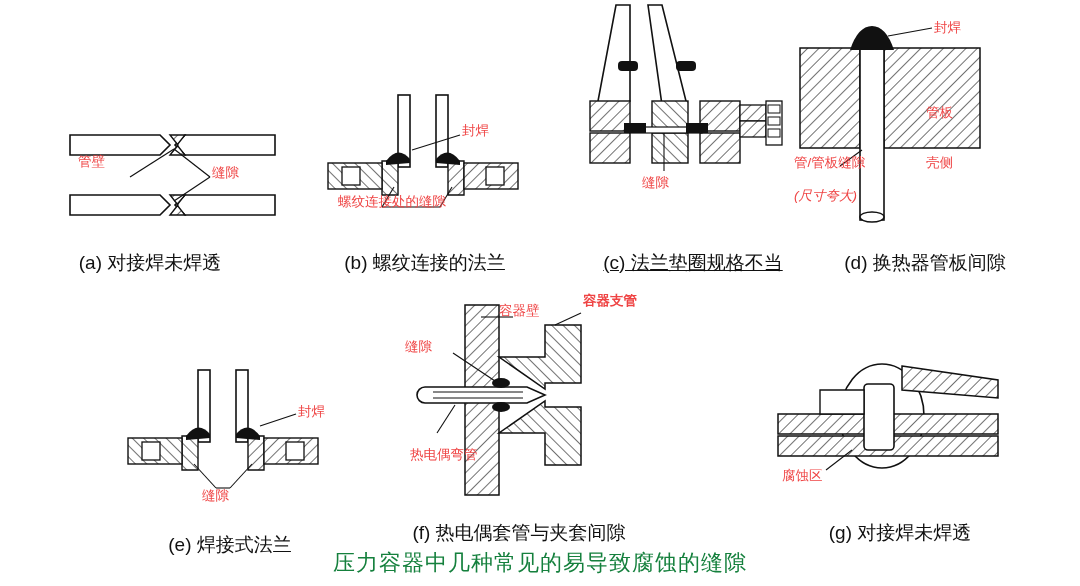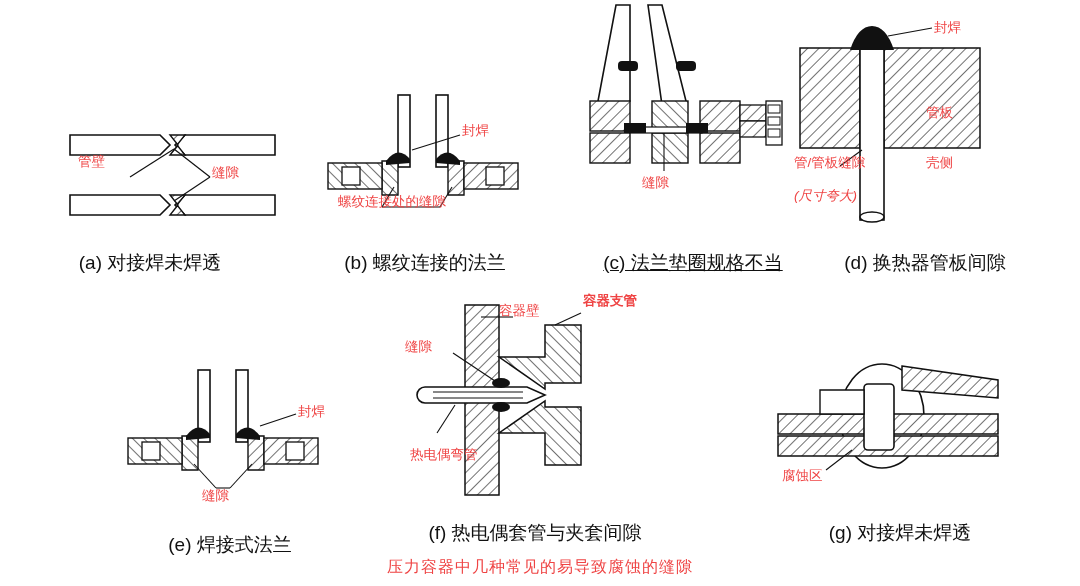--- a/index.html
+++ b/index.html
@@ -24,22 +24,22 @@
     font-size:13.5px;
     color:#ef4444;
     white-space:nowrap;
     line-height:1.25;
   }
   .title{
     position:absolute;
     left:0;right:0;
     bottom:8px;
     text-align:center;
-    font-size:16px;
-    color:#ef4444;
+    font-size:22px;
+    color:#15803d;
     letter-spacing:1px;
   }
   svg{display:block;overflow:visible;}
   .hatch-defs{position:absolute;width:0;height:0;}
 </style>
 </head>
 <body>
 
 <svg class="hatch-defs" aria-hidden="true">
   <defs>
@@ -214,21 +214,21 @@
       <line x1="86" y1="12" x2="118" y2="12"></line>
       <line x1="160" y1="20" x2="186" y2="8"></line>
       <line x1="60" y1="100" x2="42" y2="128"></line>
     </g>
   </svg>
   <div class="lbl" style="left:10px;top:34px;">缝隙</div>
   <div class="lbl" style="left:104px;top:-2px;">容器壁</div>
   <div class="lbl" style="left:188px;top:-12px;font-weight:bold;">容器支管</div>
   <div class="lbl" style="left:-30px;top:142px;margin-left:45px;">热电偶弯管</div>
 </div>
-<div class="cap" style="left:535px;top:520px;transform:translateX(-50%);">(f) 热电偶套管与夹套间隙</div>
+<div class="cap" style="left:519px;top:520px;transform:translateX(-50%);">(f) 热电偶套管与夹套间隙</div>
 
 <div class="fig" style="left:760px;top:350px;">
   <svg width="250" height="150" viewBox="0 0 250 150">
 
     <ellipse cx="122" cy="66" rx="42" ry="52" fill="none" stroke="#111" stroke-width="1.6"></ellipse>
 
     <path d="M142,16 L238,30 L238,48 L142,40 Z" fill="url(#hatchR)" stroke="#111" stroke-width="1.5"></path>
 
     <path d="M18,64 L238,64 L238,84 L18,84 Z" fill="url(#hatchR)" stroke="#111" stroke-width="1.5"></path>
     <path d="M18,86 L238,86 L238,106 L18,106 Z" fill="url(#hatchR)" stroke="#111" stroke-width="1.5"></path>

